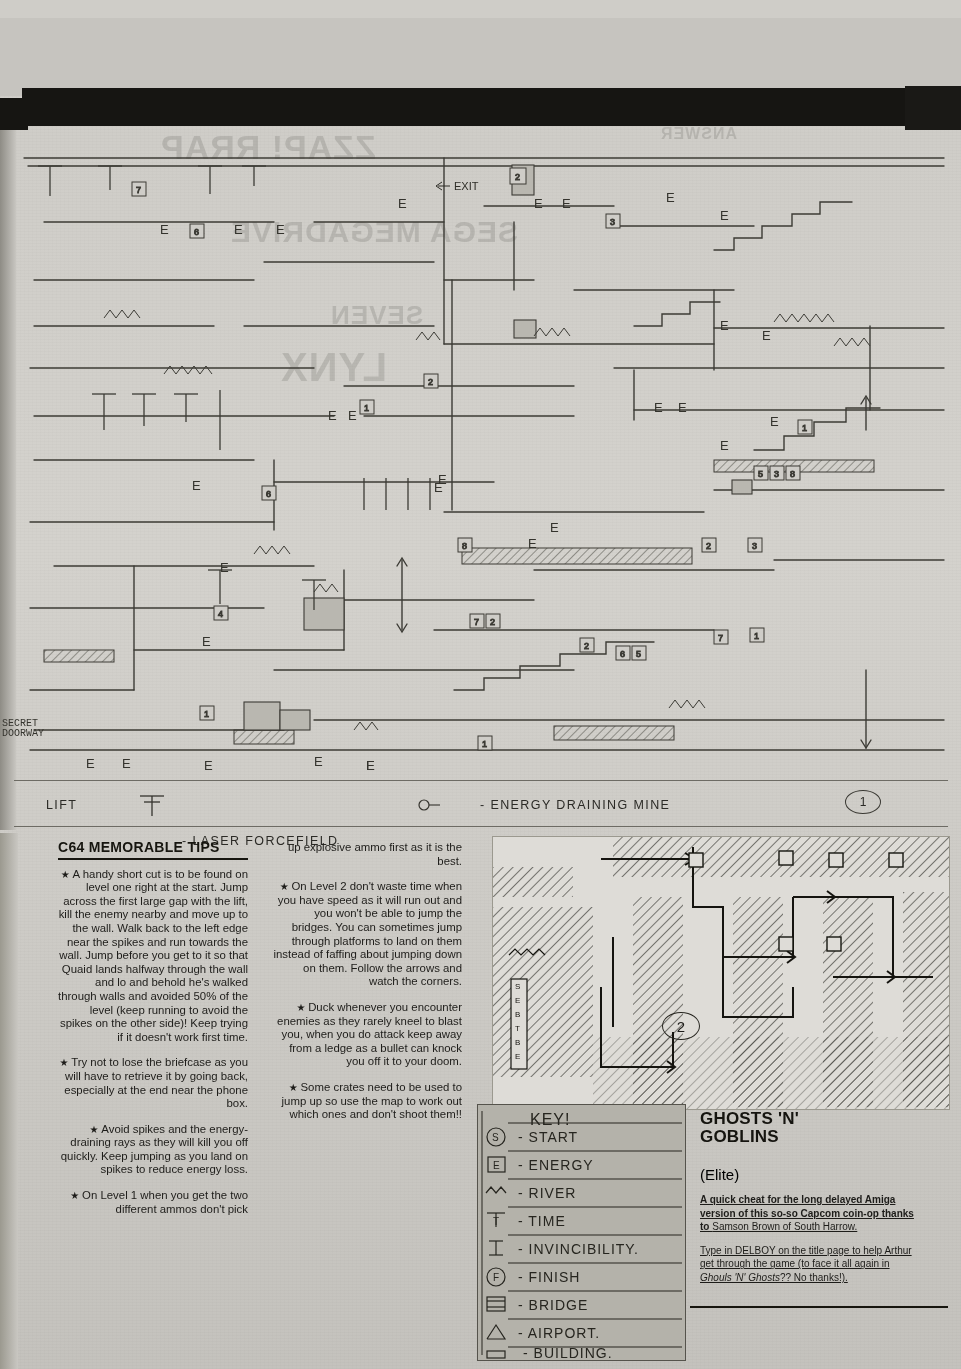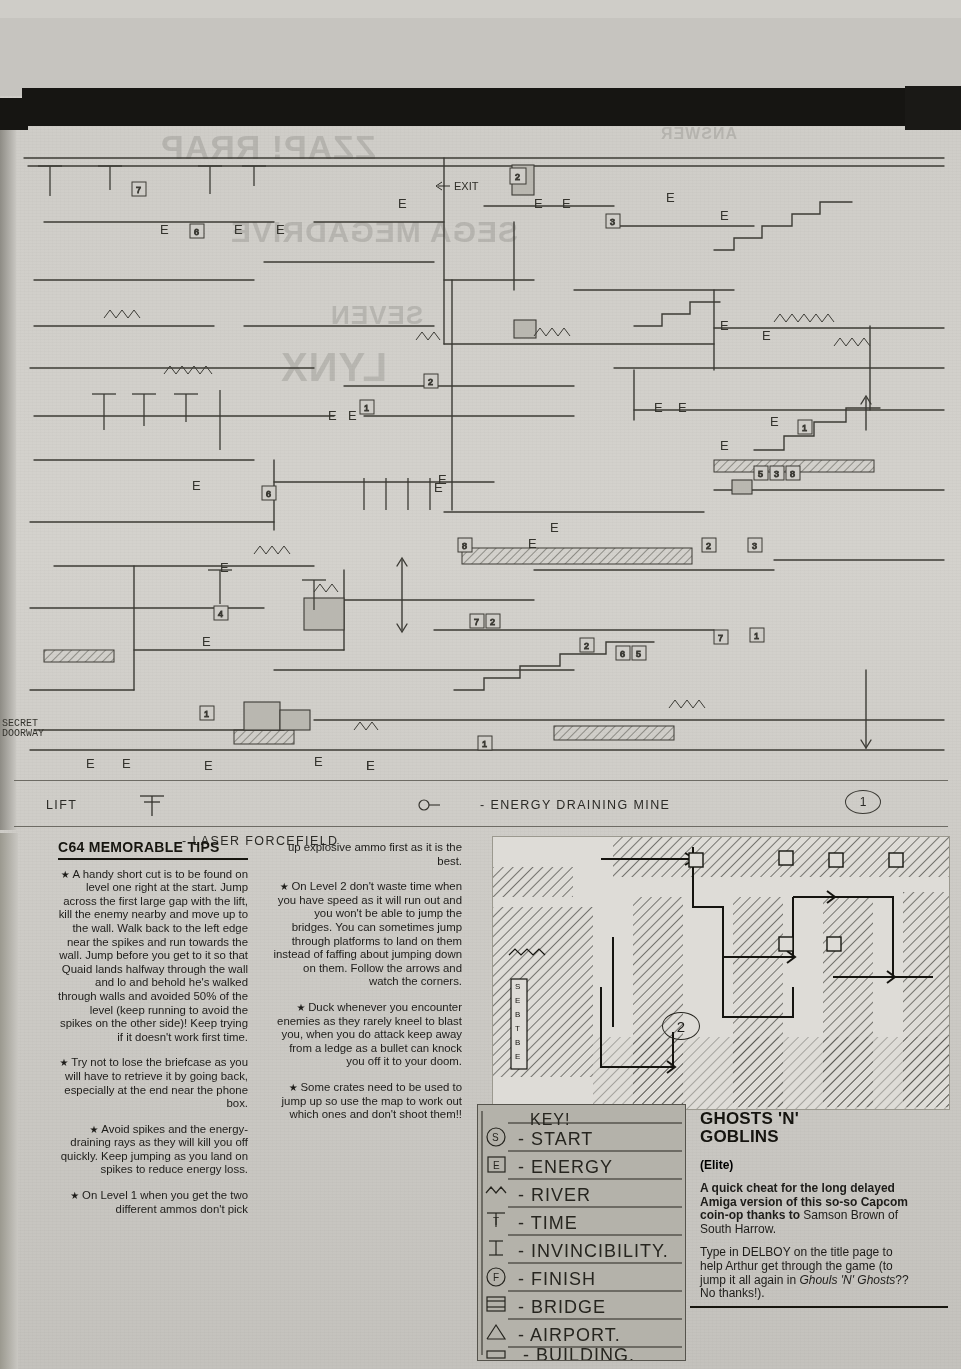--- a/index.html
+++ b/index.html
@@ -44,27 +44,27 @@
   .hdr{font-weight:bold;font-size:14px;letter-spacing:.3px;color:#16150f;margin:0 0 9px 0;}
   .hdrline{border-bottom:2px solid #16150f;padding-bottom:3px;margin-bottom:8px;}
   .star{font-size:10px;}
 
   
   .map2{position:absolute;left:492px;top:836px;width:456px;height:272px;background:#dedcd7;
      border:1px solid #9b998f;overflow:hidden;}
   
   .keybox{position:absolute;left:477px;top:1104px;width:207px;height:255px;background:#b4b2aa;
      border:1px solid #55534c;overflow:hidden;}
-  .key-line{position:absolute;font-size:18px;color:#26251f;letter-spacing:1px;
+  .key-line{position:absolute;font-size:14px;color:#26251f;letter-spacing:1px;
      font-family:"Liberation Sans",sans-serif;}
 
   .gng{position:absolute;left:700px;top:1110px;width:215px;}
   .gng h2{margin:0;font-size:17px;line-height:18px;font-weight:bold;color:#15140f;letter-spacing:.2px;}
-  .gng .sub{font-size:12px;font-weight:bold;margin-top:12px;}
-  .gng p{font-size:12px;line-height:13.6px;margin:10px 0 0 0;color:#1d1c19;}
+  .gng .sub{font-size:15px;font-weight:normal;margin-top:20px;}
+  .gng p{font-size:10px;line-height:13.6px;margin:10px 0 0 0;color:#1d1c19;text-decoration:underline;}
   .b{font-weight:bold;}
   .i{font-style:italic;}
 
   .footer{position:absolute;left:680px;top:1314px;width:270px;height:24px;
      font-weight:bold;font-size:13px;color:#17160f;letter-spacing:.2px;}
   .sq{display:inline-block;width:11px;height:11px;background:#17160f;vertical-align:-1px;}
 
   .pagenum-circle{position:absolute;left:845px;top:790px;width:34px;height:22px;
      border:1.4px solid #3a3933;border-radius:50%;font-size:12px;color:#2b2a26;
      display:flex;align-items:center;justify-content:center;}
@@ -521,17 +521,17 @@
     <span class="key-line" style="left:40px;top:192px;">- BRIDGE</span>
     <span class="key-line" style="left:40px;top:220px;">- AIRPORT.</span>
     <span class="key-line" style="left:45px;top:240px;">- BUILDING.</span>
   </div>
 
   <div class="gng">
     <h2>GHOSTS 'N'</h2>
     <h2>GOBLINS</h2>
     <div class="sub">(Elite)</div>
     <p><span class="b">A quick cheat for the long delayed Amiga version of this so-so Capcom coin-op thanks to </span><span>Samson Brown of South Harrow.</span></p>
-    <p><span>Type in DELBOY on the title page to help Arthur get through the game (to jump it all again in </span><span class="i">Ghouls 'N' Ghosts</span><span>?? No thanks!).</span></p>
+    <p><span>Type in DELBOY on the title page to help Arthur get through the game (to face it all again in </span><span class="i">Ghouls 'N' Ghosts</span><span>?? No thanks!).</span></p>
   </div>
 
   <div class="hrule" style="left:690px;top:1306px;width:258px;background:#17160f;height:2px;"></div>
 </div>
 
 </body></html>

